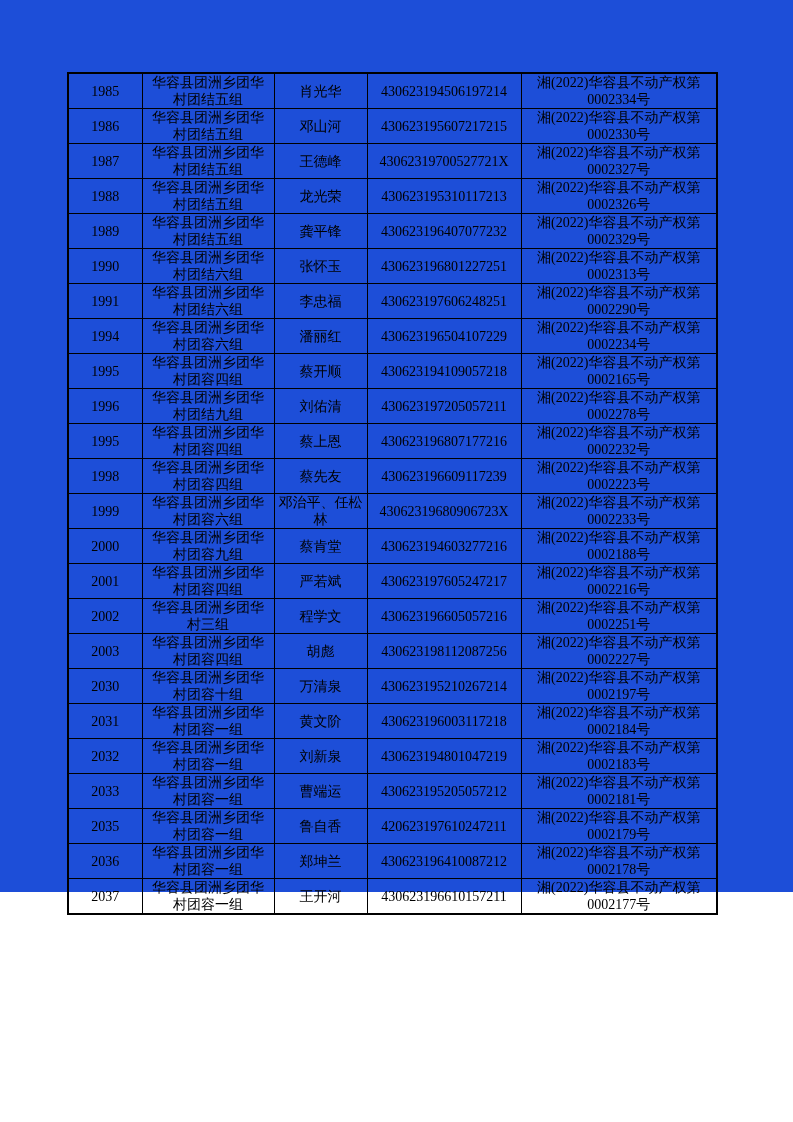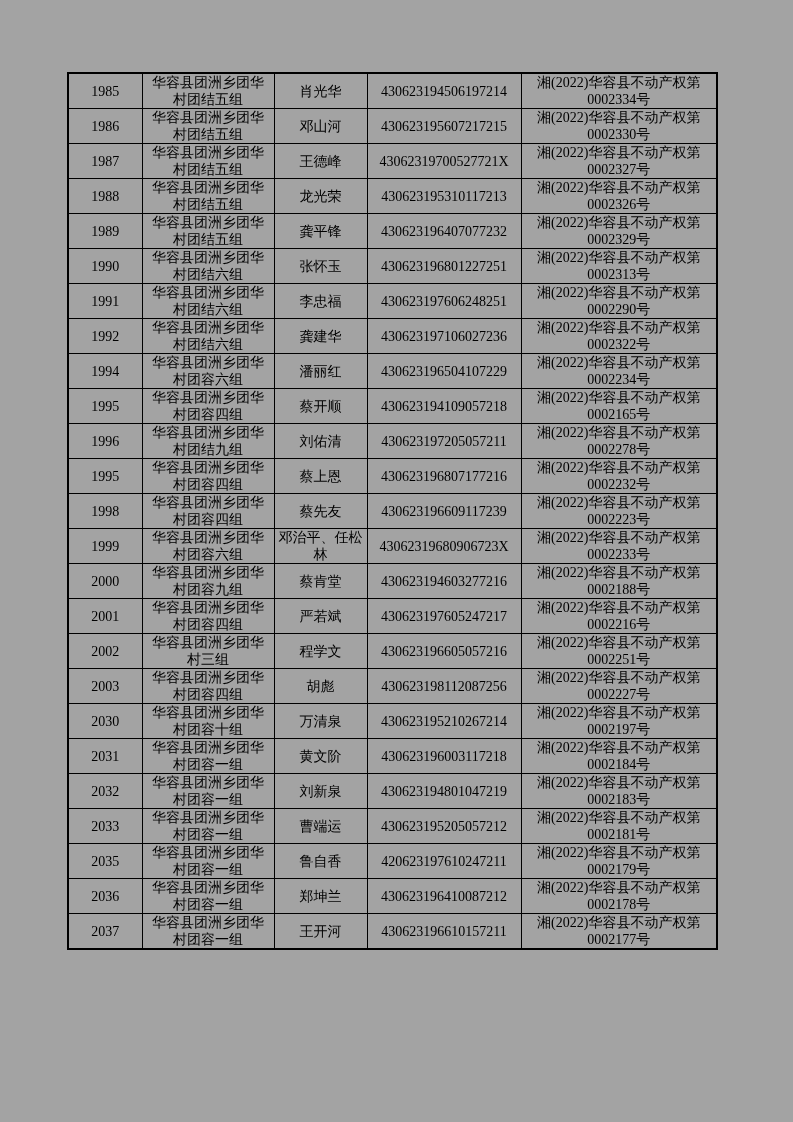--- a/index.html
+++ b/index.html
@@ -10,22 +10,22 @@
   body {
     width: 793px;
     height: 1122px;
     overflow: hidden;
     font-family: "Liberation Serif", "DejaVu Serif", serif;
     color: #000000;
   }
   .sheet {
     position: relative;
     width: 793px;
-    height: 1122px;
-    background: #a3a3a3;
+    height: 892px;
+    background: #1d4ed8;
   }
   table.records {
     position: absolute;
     left: 67px;
     top: 72px;
     width: 649px;
     border-collapse: collapse;
     table-layout: fixed;
     border: 2px solid #000000;
   }
@@ -107,27 +107,20 @@
           <td class="c-cert"><span>湘(2022)华容县不动产权第</span><span class="cert-no">0002313号</span></td>
         </tr>
         <tr>
           <td class="c-sn">1991</td>
           <td class="c-address">华容县团洲乡团华村团结六组</td>
           <td class="c-name">李忠福</td>
           <td class="c-id">430623197606248251</td>
           <td class="c-cert"><span>湘(2022)华容县不动产权第</span><span class="cert-no">0002290号</span></td>
         </tr>
         <tr>
-          <td class="c-sn">1992</td>
-          <td class="c-address">华容县团洲乡团华村团结六组</td>
-          <td class="c-name">龚建华</td>
-          <td class="c-id">430623197106027236</td>
-          <td class="c-cert"><span>湘(2022)华容县不动产权第</span><span class="cert-no">0002322号</span></td>
-        </tr>
-        <tr>
           <td class="c-sn">1994</td>
           <td class="c-address">华容县团洲乡团华村团容六组</td>
           <td class="c-name">潘丽红</td>
           <td class="c-id">430623196504107229</td>
           <td class="c-cert"><span>湘(2022)华容县不动产权第</span><span class="cert-no">0002234号</span></td>
         </tr>
         <tr>
           <td class="c-sn">1995</td>
           <td class="c-address">华容县团洲乡团华村团容四组</td>
           <td class="c-name">蔡开顺</td>

